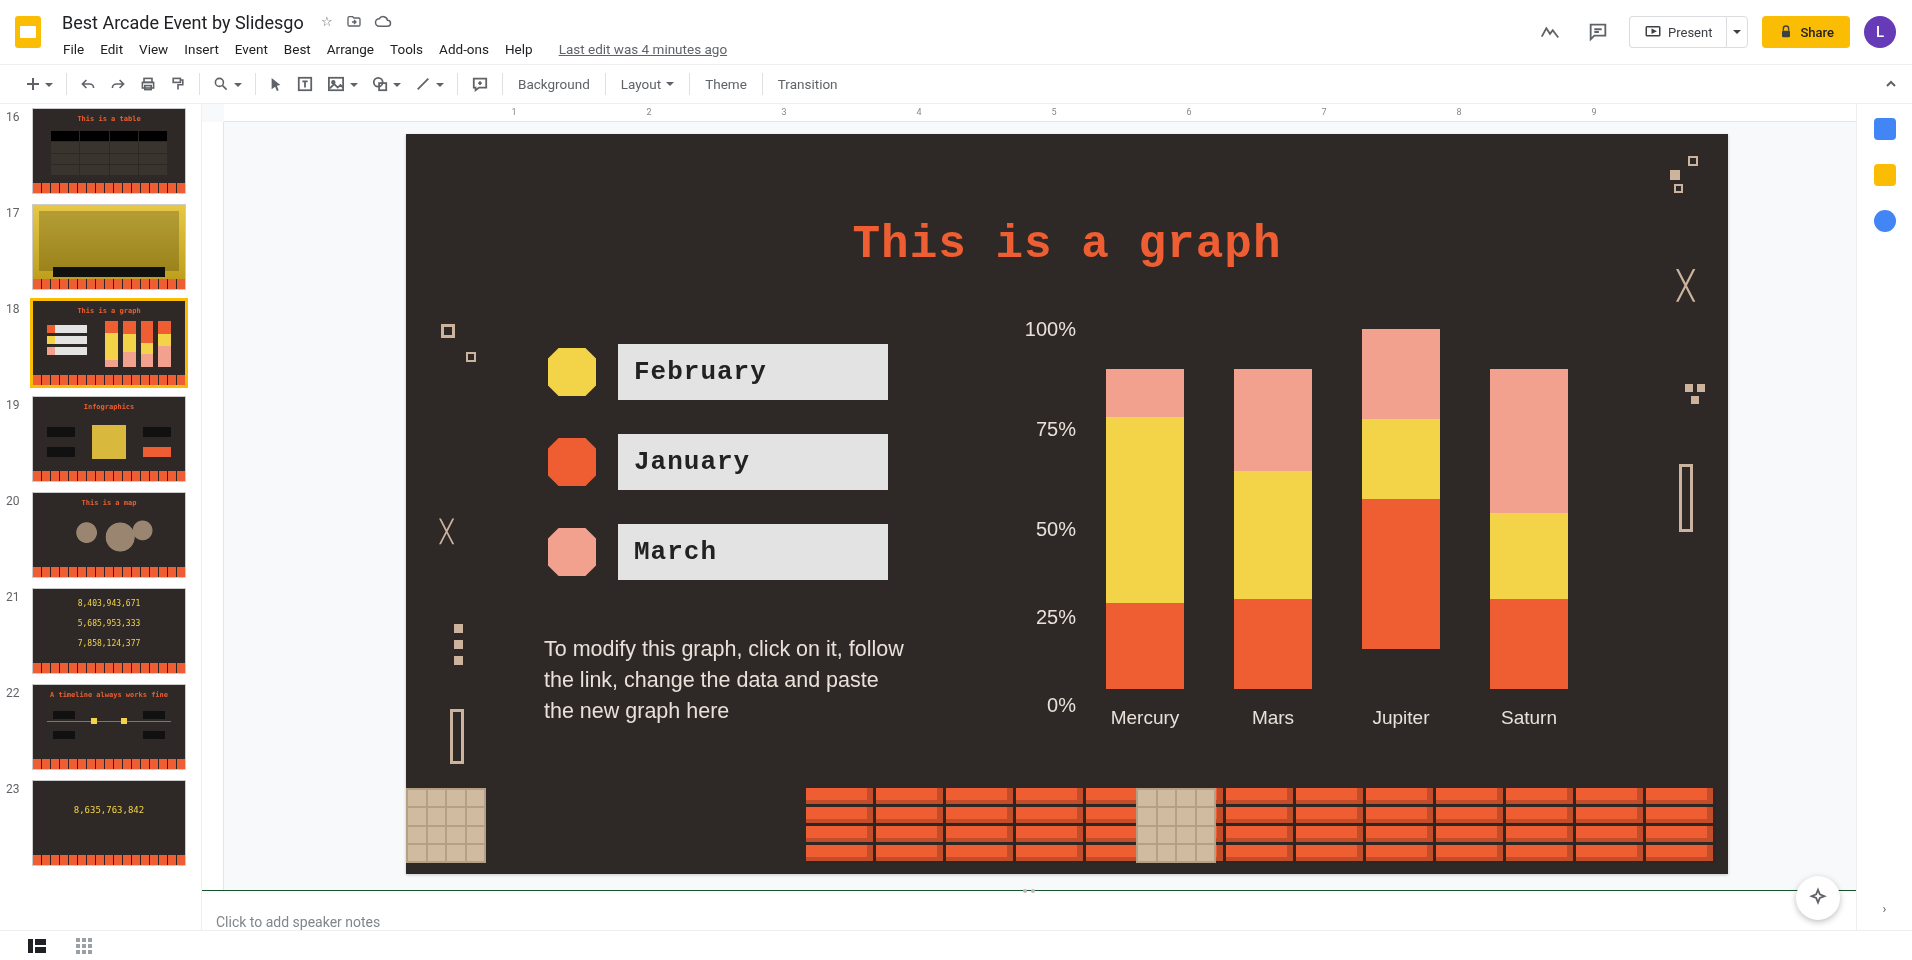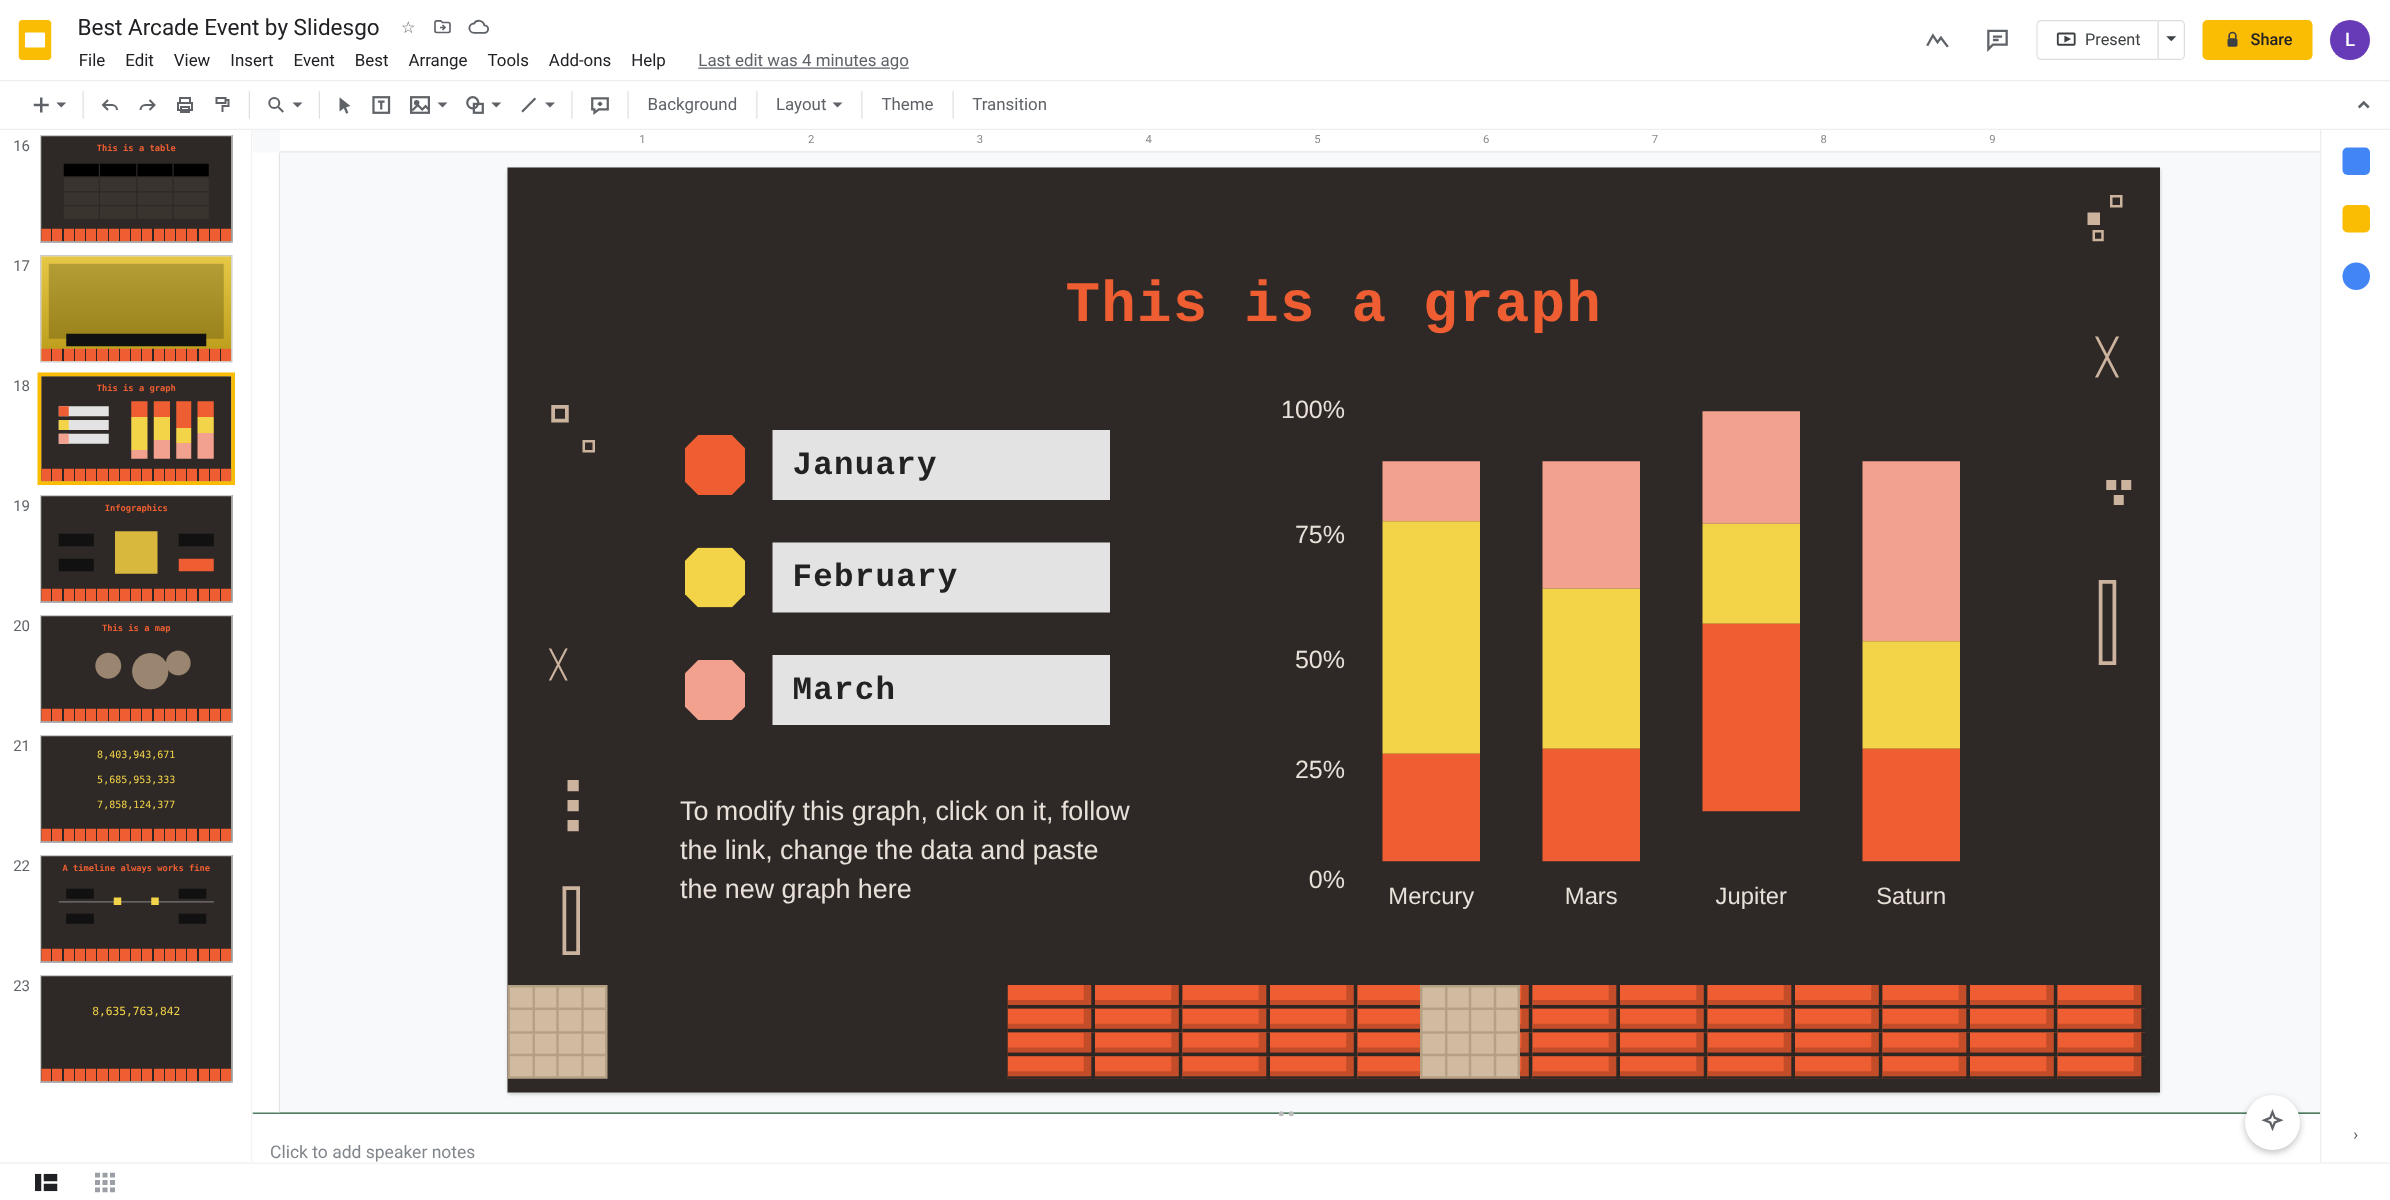--- a/index.html
+++ b/index.html
@@ -48,21 +48,21 @@
   .tool { padding:5px 6px; color:var(--google-grey-700); display:flex; align-items:center; gap:2px; cursor:pointer; }
   .sep { width:1px; height:22px; background:#e0e0e0; margin:0 5px; }
   .tool.text-btn { color:var(--google-grey-700); font-size:13.5px; padding:5px 8px; }
   .toolbar-spacer { flex:1; }
   
   .main { display:flex; height:calc(100% - 64px - 40px - 30px); }
   .filmstrip { width:202px; border-right:1px solid #eee; overflow-y:auto; padding:4px 0 4px 6px; position:relative; }
   .filmstrip::-webkit-scrollbar { width:12px; }
   .filmstrip::-webkit-scrollbar-thumb { background:#dadce0; }
   .thumb-row { display:flex; gap:8px; margin-bottom:10px; }
-  .thumb-num { width:18px; text-align:right; color:var(--google-grey-700); font-size:12px; padding-top:2px; }
+  .thumb-num { width:18px; text-align:left; color:var(--google-grey-700); font-size:12px; padding-top:2px; }
   .thumb { width:154px; height:86px; background:var(--slide-bg); border:1px solid #ccc; position:relative; overflow:hidden; }
   .thumb.selected { outline:3px solid var(--yellow); outline-offset:-1px; }
   .rulerspace { position:relative; flex:1; background:#fff; overflow:hidden; display:flex; flex-direction:column; }
   .canvas-area { flex:1; position:relative; overflow:auto; background:#f8f9fa; }
   .ruler-h { position:absolute; top:0; left:22px; right:0; height:18px; background:#fff; border-bottom:1px solid #e5e5e5; font-size:9px; color:#888; display:flex; align-items:flex-end; z-index:5;}
   .ruler-h .num { position:absolute; bottom:4px; transform:translateX(-50%); }
   .ruler-v { position:absolute; top:18px; left:0; bottom:0; width:22px; background:#fff; border-right:1px solid #e5e5e5; z-index:5; }
   .slide-wrap { position:absolute; top:30px; left:204px; }
   .slide { width:1322px; height:740px; background:var(--slide-bg); position:relative; overflow:hidden; box-shadow:0 1px 3px rgba(0,0,0,.2); }
   
@@ -408,26 +408,26 @@
         <span class="num" style="left:1370px">9</span>
       </div>
       <div class="ruler-v"></div>
 
       <div class="slide-wrap">
         <div class="slide">
           <div class="slide-title pixel-font">This is a graph</div>
 
           <div class="legend">
             <div class="legend-row">
+              <div class="legend-swatch sw-yellow"></div>
+              <div class="legend-label pixel-font">February</div>
+            </div>
+            <div class="legend-row">
               <div class="legend-swatch sw-orange"></div>
               <div class="legend-label pixel-font">January</div>
-            </div>
-            <div class="legend-row">
-              <div class="legend-swatch sw-yellow"></div>
-              <div class="legend-label pixel-font">February</div>
             </div>
             <div class="legend-row">
               <div class="legend-swatch sw-pink"></div>
               <div class="legend-label pixel-font">March</div>
             </div>
           </div>
 
           <div class="slide-note">To modify this graph, click on it, follow the link, change the data and paste the new graph here</div>
 
           <div class="chart">

